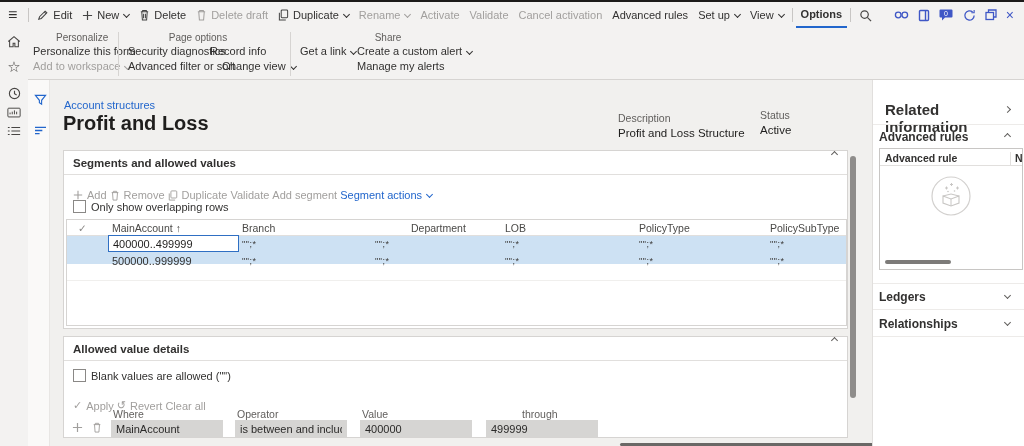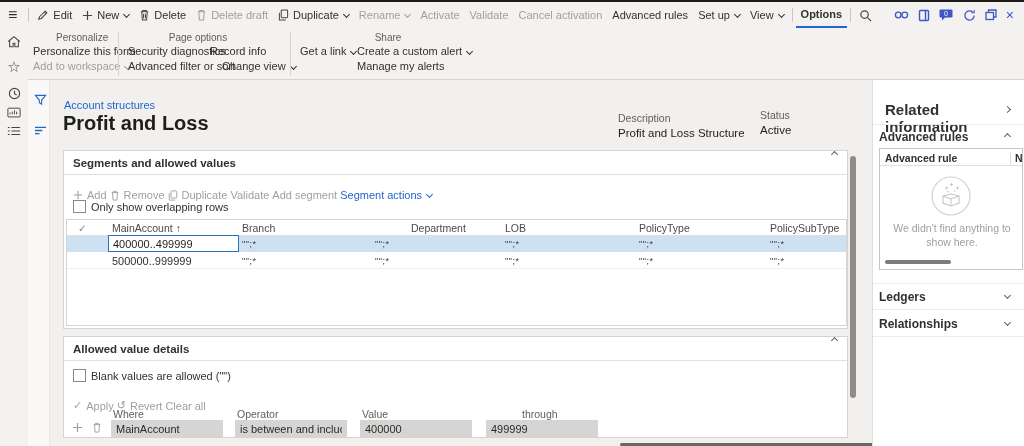--- a/index.html
+++ b/index.html
@@ -55,21 +55,21 @@
   .stb svg { margin-right:4px; }
   .stb.link { color:#2266cc; }
 
   .cbx { position:absolute; width:13px; height:13px; background:#fff; border:1px solid #8a8886; }
   .cbx-label { position:absolute; font-size:11px; color:#323130; }
 
   
   .grid { position:absolute; left:2px; top:68px; width:781px; height:107px; border:1px solid #d6d4d2; background:#fff; }
   .grid-hdr { position:absolute; left:0; top:0; width:100%; height:16px; border-bottom:1px solid #e1dfdd; }
   .gh { position:absolute; top:2px; font-size:10.5px; color:#4a4947; white-space:nowrap; }
-  .grow { position:absolute; left:0; width:100%; height:16px; }
+  .grow { position:absolute; left:0; width:100%; height:28px; }
   .grow.selected { background:#cde1f3; }
   .gc { position:absolute; font-size:11px; color:#323130; top:2px; white-space:nowrap; }
   .gc.wild { font-size:9px; top:3px; color:#3b3a39; letter-spacing:0.5px; }
   .cell-editor { position:absolute; left:41px; top:-1px; width:131px; height:17px; border:1px solid #2f6fc3; background:#fff; font-family:inherit; font-size:11px; color:#1f1e1d; padding:0 4px; outline:none; }
 
   
   .fld-label { position:absolute; font-size:10.5px; color:#605e5c; }
   .fld { position:absolute; width:112px; height:17px; background:#d6d5d3; border:none; font-family:inherit; font-size:11px; color:#2b2a29; padding:0 5px; }
   .row-action { position:absolute; color:#a19f9d; width:16px; height:16px; display:flex; align-items:center; justify-content:center; }
 
@@ -410,21 +410,20 @@
       <div class="rp-empty-icon">
         <svg width="42" height="42" viewBox="0 0 42 42" fill="none">
           <circle cx="21" cy="21" r="19" stroke="#d2d0ce" stroke-width="1.2"></circle>
           <path d="M13 21 l8 3 8-3 v7 l-8 3 -8-3 z" stroke="#c8c6c4" stroke-width="1.1"></path>
           <path d="M13 21 l8-2 8 2 M21 24v7" stroke="#c8c6c4" stroke-width="1"></path>
           <path d="M15 13h3M16.5 11.5v3 M20 9.5h3M21.5 8v3 M26 13h3M27.5 11.5v3" stroke="#c8c6c4" stroke-width="1"></path>
           <circle cx="18" cy="16.5" r="0.8" fill="#c8c6c4"></circle>
             <circle cx="24.5" cy="16" r="0.8" fill="#c8c6c4"></circle>
         </svg>
       </div>
-      <div class="rp-empty-text">We didn't find anything to show here.</div>
       <div class="rp-hthumb"></div>
     </div>
 
     <div class="rp-divider" style="top:203px;"></div>
     <div class="rp-sec" style="top:210px;">Ledgers</div>
     <i class="chev down rp-chev" style="top:213px;"></i>
 
     <div class="rp-divider" style="top:229px;"></div>
     <div class="rp-sec" style="top:237px;">Relationships</div>
     <i class="chev down rp-chev" style="top:240px;"></i>

